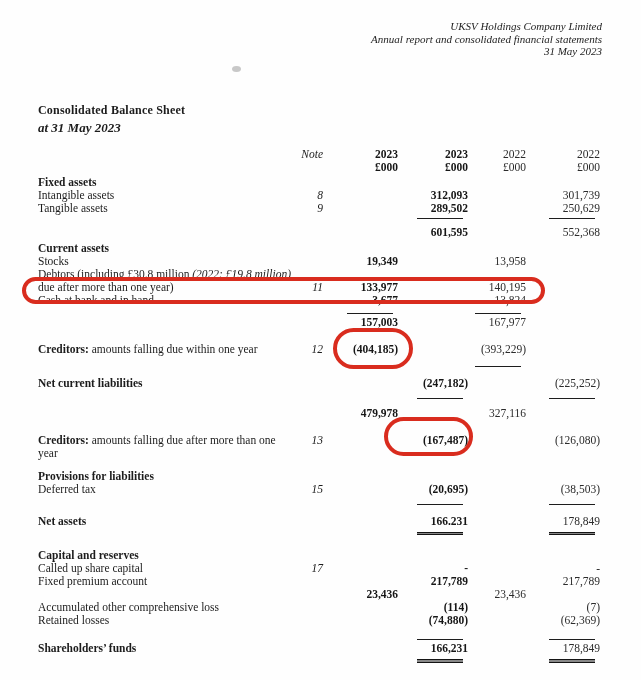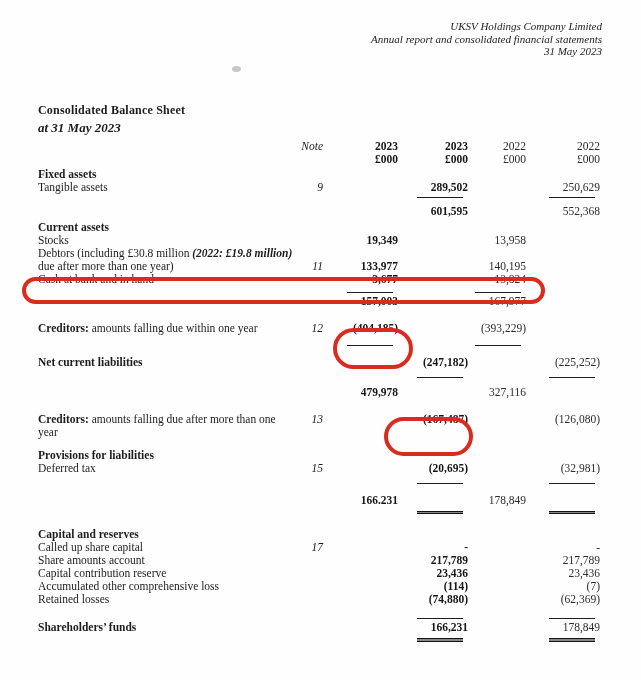--- a/index.html
+++ b/index.html
@@ -15,22 +15,22 @@
   .row{display:grid;grid-template-columns:260px 32px 70px 70px 58px 74px;padding:0 39px 0 38px;align-items:end;}
   .row.va-top{align-items:start;}
   .cell{line-height:13px;min-height:13px;}
   .row.rl .cell{min-height:0;line-height:0;}
   .lbl{padding-right:4px;}
   .note{text-align:right;padding-right:7px;font-style:italic;}
   .v{text-align:right;padding-right:2px;}
   .v.b{font-weight:bold;color:#161616;}
   .v:not(.b){color:#2b2b2b;}
   .b{font-weight:bold;}
-  .i{font-style:italic;font-weight:bold;}
-  .hdr1{margin-top:6px;}
+  .i{font-style:italic;}
+  .hdr1{margin-top:14px;}
   .rline{border-top:1.6px solid #1d1d1d;width:46px;margin:0 5px 0 auto;}
   .rline.dbl{border-top:1.3px solid #141414;border-bottom:1.3px solid #141414;height:3.6px;box-sizing:border-box;background:#888;}
   .sp{width:100%;}
   .annot{position:absolute;border:4px solid #d92c1e;background:transparent;box-sizing:border-box;}
   #circ1{left:22px;top:277px;width:523px;height:27px;border-radius:14px;}
   #circ2{left:333px;top:328px;width:80px;height:41px;border-radius:21px;}
   #circ3{left:384px;top:417px;width:89px;height:39px;border-radius:20px;}
   .smudge{position:absolute;left:232px;top:66px;width:9px;height:6px;background:#9a9a9a;opacity:.55;border-radius:50%;}
 </style>
 </head>
@@ -72,20 +72,28 @@
       <div class="sp" style="height: 2px;"></div>
       <div class="row">
         <div class="cell lbl"><span class="b">Fixed assets</span></div>
         <div class="cell note"></div>
         <div class="cell v b"></div>
         <div class="cell v b"></div>
         <div class="cell v"></div>
         <div class="cell v"></div>
       </div>
       <div class="row">
+        <div class="cell lbl"><span>Intangible assets</span></div>
+        <div class="cell note">8</div>
+        <div class="cell v b"></div>
+        <div class="cell v b">312,093</div>
+        <div class="cell v"></div>
+        <div class="cell v">301,739</div>
+      </div>
+      <div class="row">
         <div class="cell lbl"><span>Tangible assets</span></div>
         <div class="cell note">9</div>
         <div class="cell v b"></div>
         <div class="cell v b">289,502</div>
         <div class="cell v"></div>
         <div class="cell v">250,629</div>
       </div>
       <div class="sp" style="height: 3px;"></div>
       <div class="row rl">
         <div class="cell lbl"></div>
@@ -232,37 +240,38 @@
         <div class="cell v b"></div>
         <div class="cell v"></div>
         <div class="cell v"></div>
       </div>
       <div class="row">
         <div class="cell lbl"><span>Deferred tax</span></div>
         <div class="cell note">15</div>
         <div class="cell v b"></div>
         <div class="cell v b">(20,695)</div>
         <div class="cell v"></div>
-        <div class="cell v">(32,981)</div>
+        <div class="cell v">(38,503)</div>
       </div>
       <div class="sp" style="height: 8px;"></div>
       <div class="row rl">
         <div class="cell lbl"></div>
         <div class="cell note"></div>
         <div class="cell v b"></div>
         <div class="cell v b">
           <div class="rline"></div>
         </div>
         <div class="cell v"></div>
         <div class="cell v">
           <div class="rline"></div>
         </div>
       </div>
       <div class="sp" style="height: 10px;"></div>
       <div class="row">
+        <div class="cell lbl"><span class="b">Net assets</span></div>
         <div class="cell note"></div>
         <div class="cell v b"></div>
         <div class="cell v b">166.231</div>
         <div class="cell v"></div>
         <div class="cell v">178,849</div>
       </div>
       <div class="sp" style="height: 4px;"></div>
       <div class="row rl">
         <div class="cell lbl"></div>
         <div class="cell note"></div>
@@ -286,29 +295,28 @@
       </div>
       <div class="row">
         <div class="cell lbl"><span>Called up share capital</span></div>
         <div class="cell note">17</div>
         <div class="cell v b"></div>
         <div class="cell v b">-</div>
         <div class="cell v"></div>
         <div class="cell v">-</div>
       </div>
       <div class="row">
-        <div class="cell lbl"><span>Share amounts account</span></div>
+        <div class="cell lbl"><span>Fixed premium account</span></div>
         <div class="cell note"></div>
         <div class="cell v b"></div>
         <div class="cell v b">217,789</div>
         <div class="cell v"></div>
         <div class="cell v">217,789</div>
       </div>
       <div class="row">
-        <div class="cell lbl"><span>Capital contribution reserve</span></div>
         <div class="cell note"></div>
         <div class="cell v b"></div>
         <div class="cell v b">23,436</div>
         <div class="cell v"></div>
         <div class="cell v">23,436</div>
       </div>
       <div class="row">
         <div class="cell lbl"><span>Accumulated other comprehensive loss</span></div>
         <div class="cell note"></div>
         <div class="cell v b"></div>

